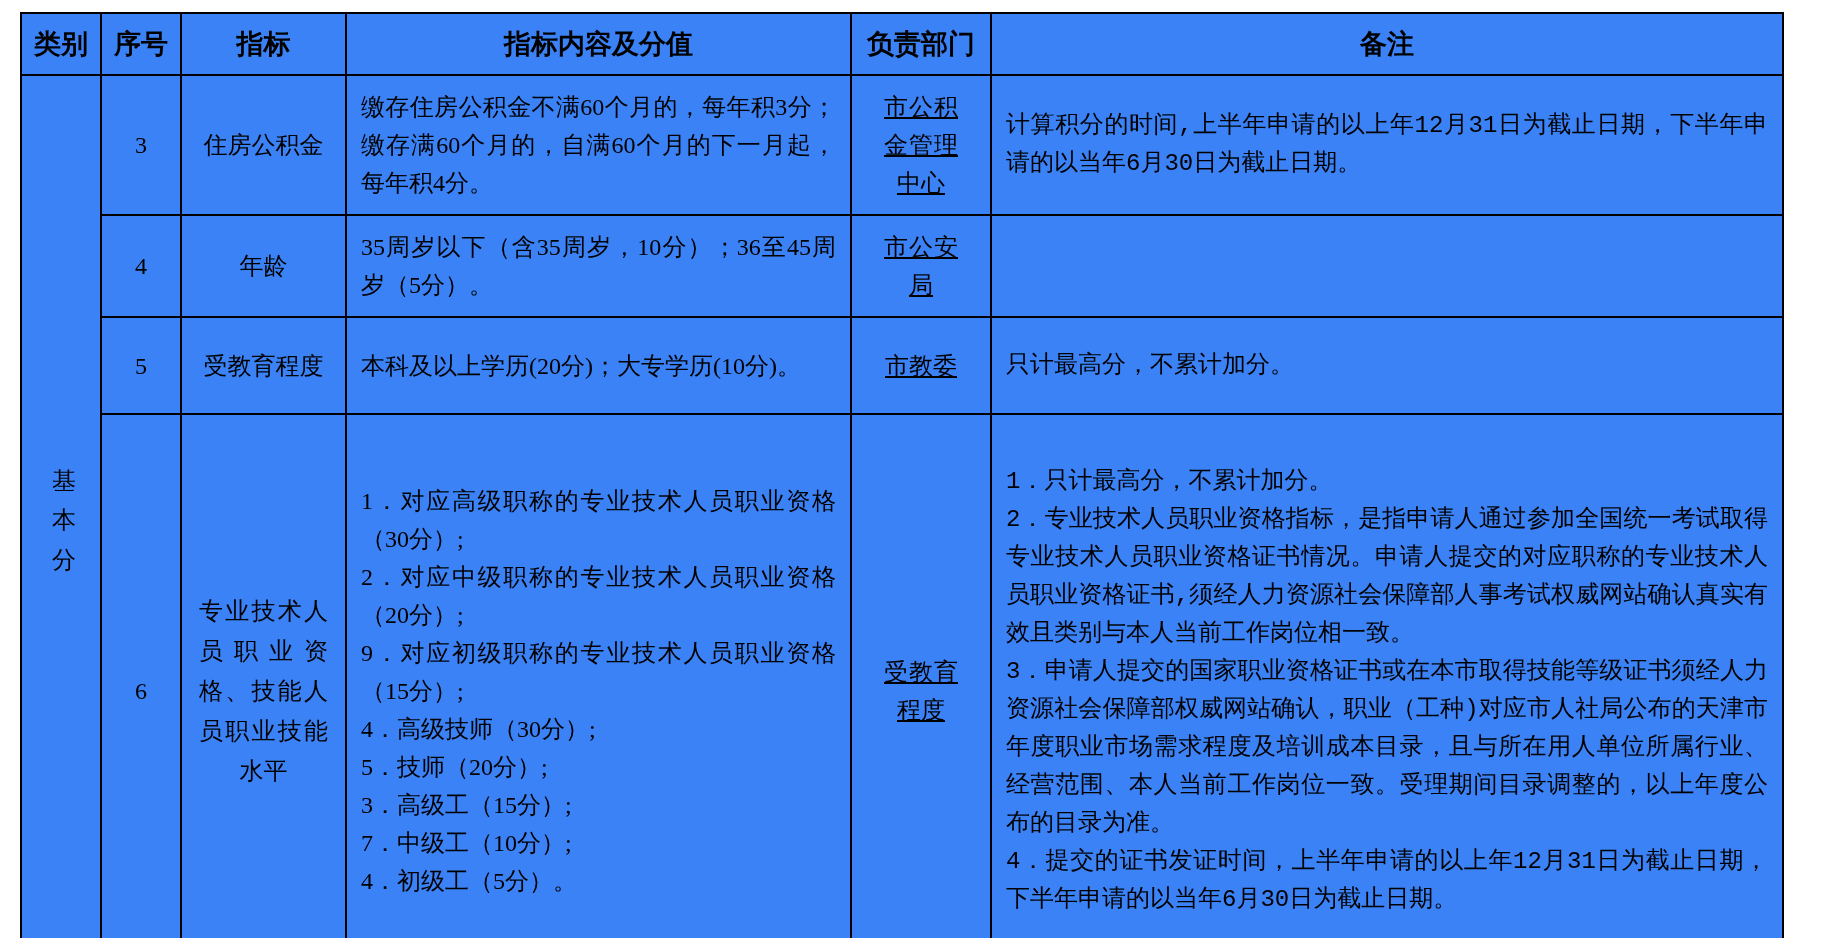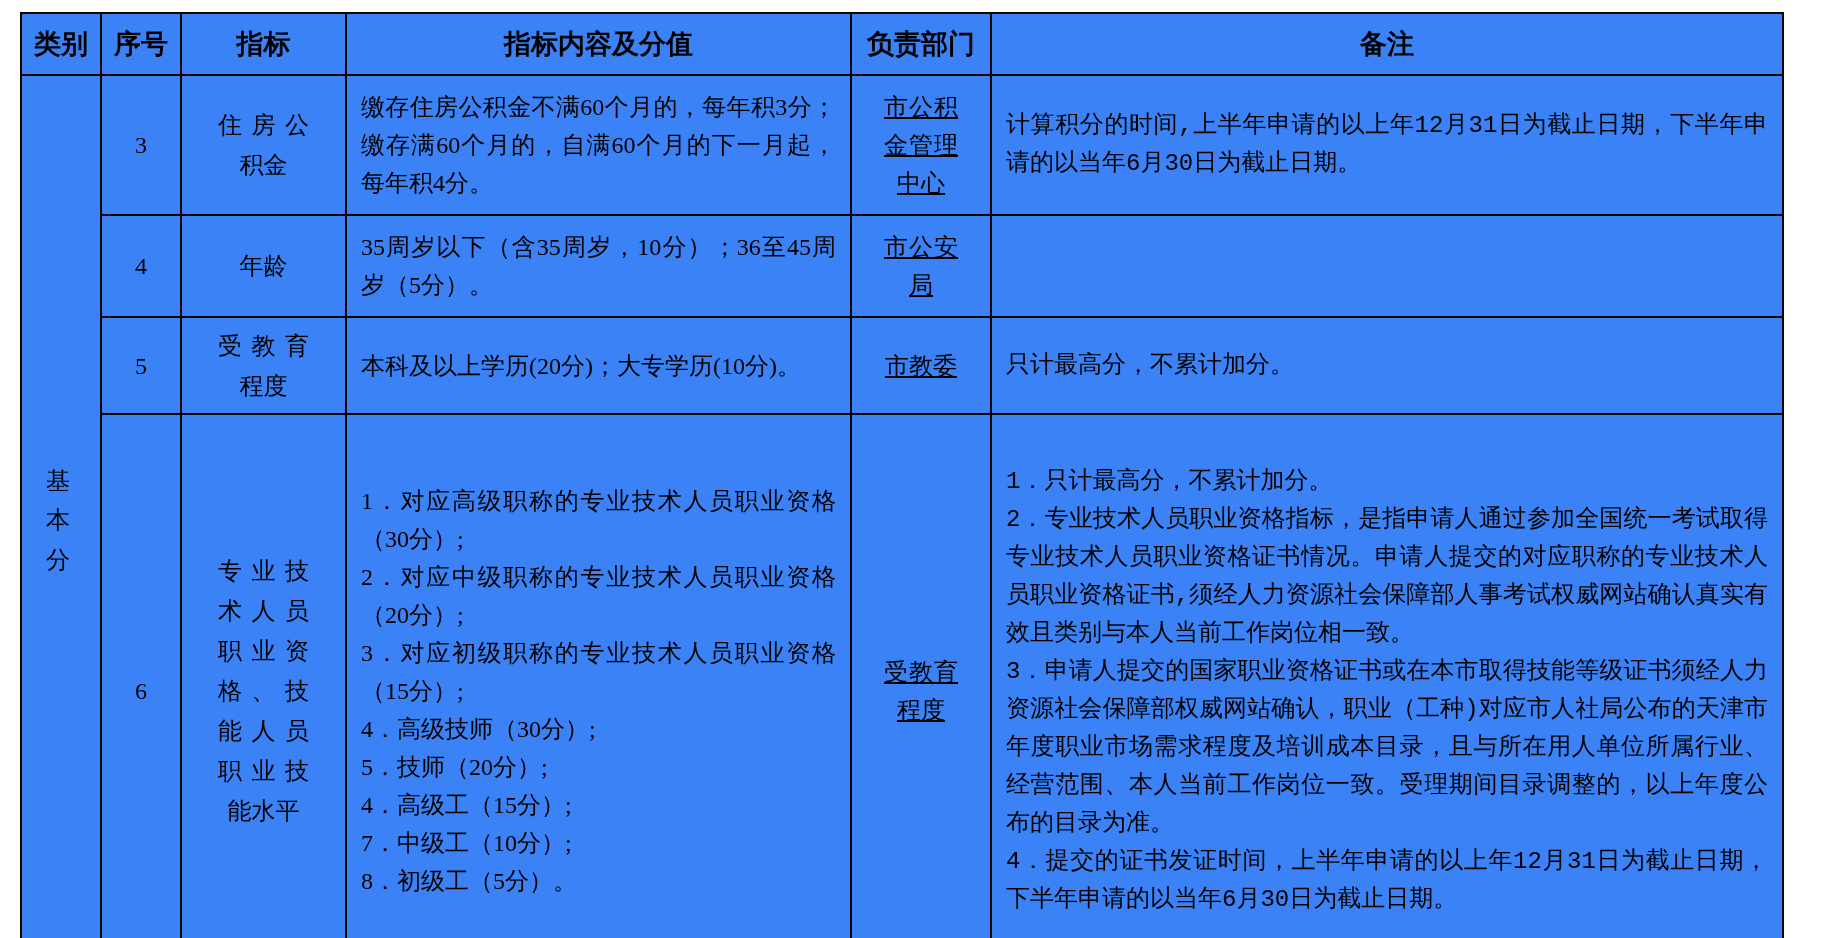--- a/index.html
+++ b/index.html
@@ -45,31 +45,31 @@
   }
   
   td.cat-cell {
     text-align: center;
     padding: 4px 4px;
   }
   .vertical-label {
     width: 1.25em;
     margin: 0 auto;
     line-height: 1.65;
-    text-align: left;
+    text-align: right;
   }
   td.no-cell {
     text-align: center;
     padding: 4px 4px;
   }
   td.ind-cell {
     text-align: justify;
     text-align-last: center;
     line-height: 40px;
-    padding: 4px 36px;
+    padding: 4px 17px;
   }
   td.content-cell {
     text-align: justify;
     padding: 12px 14px;
   }
   td.dept-cell {
     text-align: justify;
     text-align-last: center;
     padding: 4px 32px;
     text-decoration: underline;
@@ -135,26 +135,26 @@
         <td class="content-cell">本科及以上学历(20分)；大专学历(10分)。</td>
         <td class="dept-cell">市教委</td>
         <td class="remark-cell">只计最高分，不累计加分。</td>
       </tr>
       <tr class="row-6">
         <td class="no-cell">6</td>
         <td class="ind-cell">专业技术人员职业资格、技能人员职业技能水平</td>
         <td class="content-cell">
           <div class="content-line">1．对应高级职称的专业技术人员职业资格（30分）;</div>
           <div class="content-line">2．对应中级职称的专业技术人员职业资格（20分）;</div>
-          <div class="content-line">3．对应初级职称的专业技术人员职业资格（15分）;</div>
+          <div class="content-line">9．对应初级职称的专业技术人员职业资格（15分）;</div>
           <div class="content-line">4．高级技师（30分）;</div>
           <div class="content-line">5．技师（20分）;</div>
-          <div class="content-line">4．高级工（15分）;</div>
+          <div class="content-line">3．高级工（15分）;</div>
           <div class="content-line">7．中级工（10分）;</div>
-          <div class="content-line">8．初级工（5分）。</div>
+          <div class="content-line">4．初级工（5分）。</div>
         </td>
         <td class="dept-cell">受教育程度</td>
         <td class="remark-cell">
           <div class="remark-item">1．只计最高分，不累计加分。</div>
           <div class="remark-item">2．专业技术人员职业资格指标，是指申请人通过参加全国统一考试取得专业技术人员职业资格证书情况。申请人提交的对应职称的专业技术人员职业资格证书,须经人力资源社会保障部人事考试权威网站确认真实有效且类别与本人当前工作岗位相一致。</div>
           <div class="remark-item">3．申请人提交的国家职业资格证书或在本市取得技能等级证书须经人力资源社会保障部权威网站确认，职业（工种)对应市人社局公布的天津市年度职业市场需求程度及培训成本目录，且与所在用人单位所属行业、经营范围、本人当前工作岗位一致。受理期间目录调整的，以上年度公布的目录为准。</div>
           <div class="remark-item">4．提交的证书发证时间，上半年申请的以上年12月31日为截止日期，下半年申请的以当年6月30日为截止日期。</div>
         </td>
       </tr>
     </tbody>

